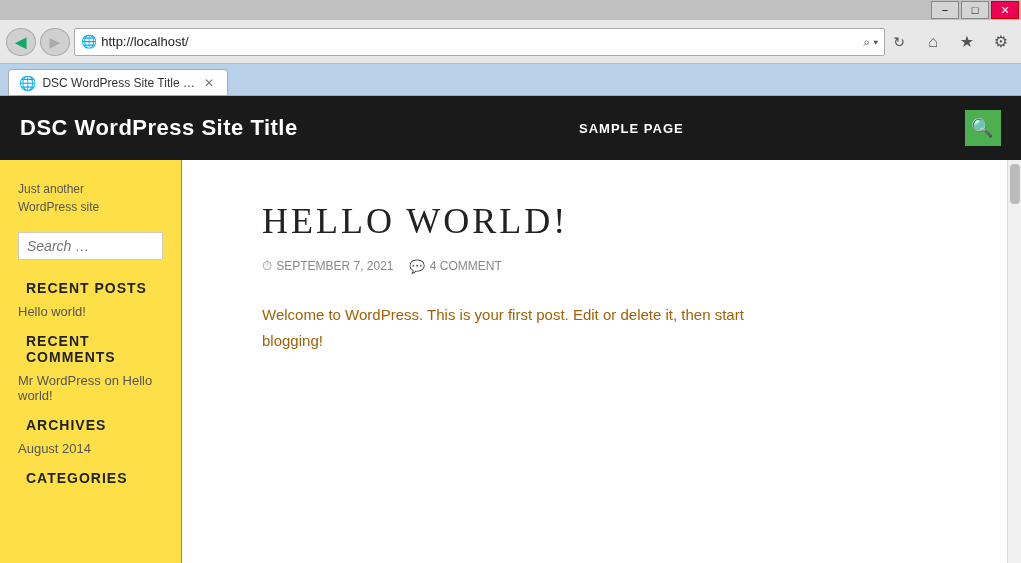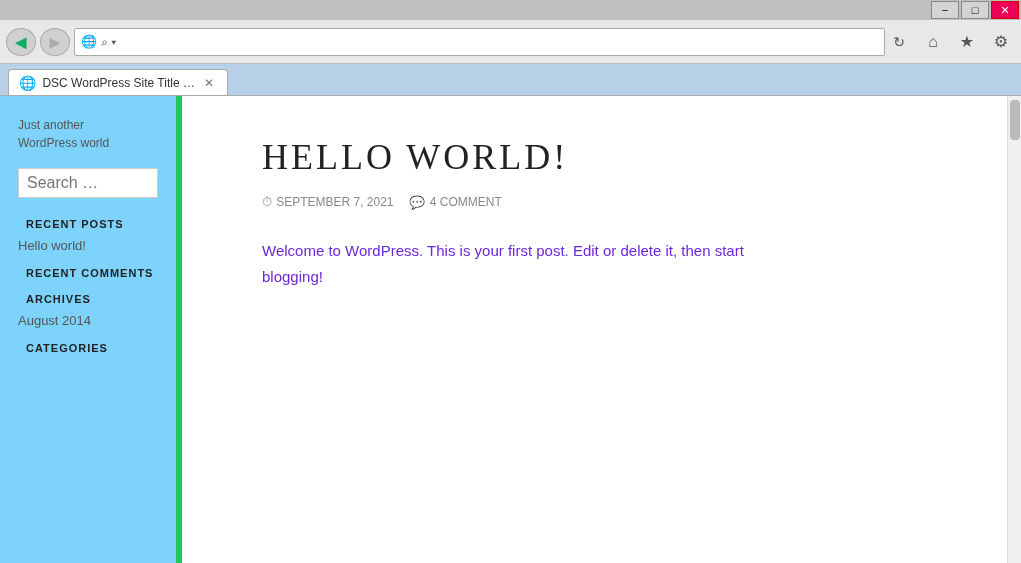--- a/index.html
+++ b/index.html
@@ -210,50 +210,51 @@
     .wp-main {
       display: flex;
       flex: 1;
       background: #f7f7f7;
     }
 
     
     .wp-sidebar {
       width: 182px;
       min-width: 182px;
-      background: #7dd3fc;
+      background: #fde047;
       padding: 20px 18px;
-      border-right: 6px solid #22c55e;
+      border-right: 1px solid #22c55e;
       overflow-y: auto;
     }
     .sidebar-tagline {
       font-size: 12px;
       color: #555;
       margin-bottom: 16px;
       line-height: 1.5;
     }
     .search-box {
       display: flex;
       align-items: center;
       border: 1px solid #ccc;
       margin-bottom: 20px;
       background: #fff;
     }
     .search-input {
       flex: 1;
       border: none;
       outline: none;
-      font-size: 16px;
+      font-size: 14px;
       color: #888;
       padding: 5px 8px;
       background: transparent;
+      font-style: italic;
     }
 
     .sidebar-section-title {
-      font-size: 11px;
+      font-size: 14px;
       font-weight: bold;
       letter-spacing: 1px;
       color: #222;
       margin: 14px 0 8px 0;
       text-transform: uppercase;
       padding-left: 8px;
     }
     .sidebar-link {
       font-size: 13px;
       color: #555;
@@ -288,21 +289,21 @@
     .post-meta-item {
       display: flex;
       align-items: center;
       gap: 4px;
     }
     .meta-icon {
       font-size: 13px;
     }
     .post-body {
       font-size: 15px;
-      color: #6d28d9;
+      color: #a16207;
       line-height: 1.7;
       max-width: 520px;
     }
 
     
     .wp-scrollbar {
       width: 14px;
       background: #f0f0f0;
       border-left: 1px solid #ddd;
       display: flex;
@@ -324,57 +325,72 @@
   <div class="titlebar-btn">−</div>
   <div class="titlebar-btn">□</div>
   <div class="titlebar-btn close">✕</div>
 </div>
 
 <div class="browser-toolbar">
   <button class="nav-btn back">◀</button>
   <button class="nav-btn disabled">▶</button>
   <div class="address-bar-wrap">
     <span class="address-icon">🌐</span>
+    <input class="address-input" value="http://localhost/" style="">
     <button class="address-search-btn">⌕ ▾</button>
   </div>
   <button class="reload-btn">↻</button>
   <div class="toolbar-icons">
     <button class="toolbar-icon-btn">⌂</button>
     <button class="toolbar-icon-btn">★</button>
     <button class="toolbar-icon-btn">⚙</button>
   </div>
 </div>
 
 <div class="tab-bar">
   <div class="tab">
     <span class="tab-favicon">🌐</span>
     <span class="tab-title">DSC WordPress Site Title | J...</span>
     <span class="tab-close">✕</span>
   </div>
 </div>
 
 <div class="wp-site">
 
+  <div class="wp-header">
+    <span class="wp-site-title">DSC WordPress Site Title</span>
+    <nav class="wp-nav">
+      <a class="wp-nav-item">SAMPLE PAGE</a>
+    </nav>
+    <button class="wp-search-btn">
+      <span>🔍</span>
+    </button>
+  </div>
 
   <div class="wp-main">
 
     <div class="wp-sidebar">
       <div class="sidebar-tagline">
         <span>Just another</span><br>
-        <span>WordPress world</span>
+        <span>WordPress site</span>
       </div>
 
       <div class="search-box">
         <input class="search-input" placeholder="Search …" style="">
       </div>
 
       <div class="sidebar-section-title">RECENT POSTS</div>
       <a class="sidebar-link">Hello world!</a>
 
       <div class="sidebar-section-title">RECENT COMMENTS</div>
+      <div class="sidebar-link">
+        <span>Mr WordPress</span>
+        <span> on </span>
+        <span>Hello world!</span>
+      </div>
 
       <div class="sidebar-section-title">ARCHIVES</div>
       <a class="sidebar-link">August 2014</a>
 
       <div class="sidebar-section-title">CATEGORIES</div>
     </div>
 
     <div class="wp-content">
       <h1 class="post-title">HELLO WORLD!</h1>
       <div class="post-meta">

